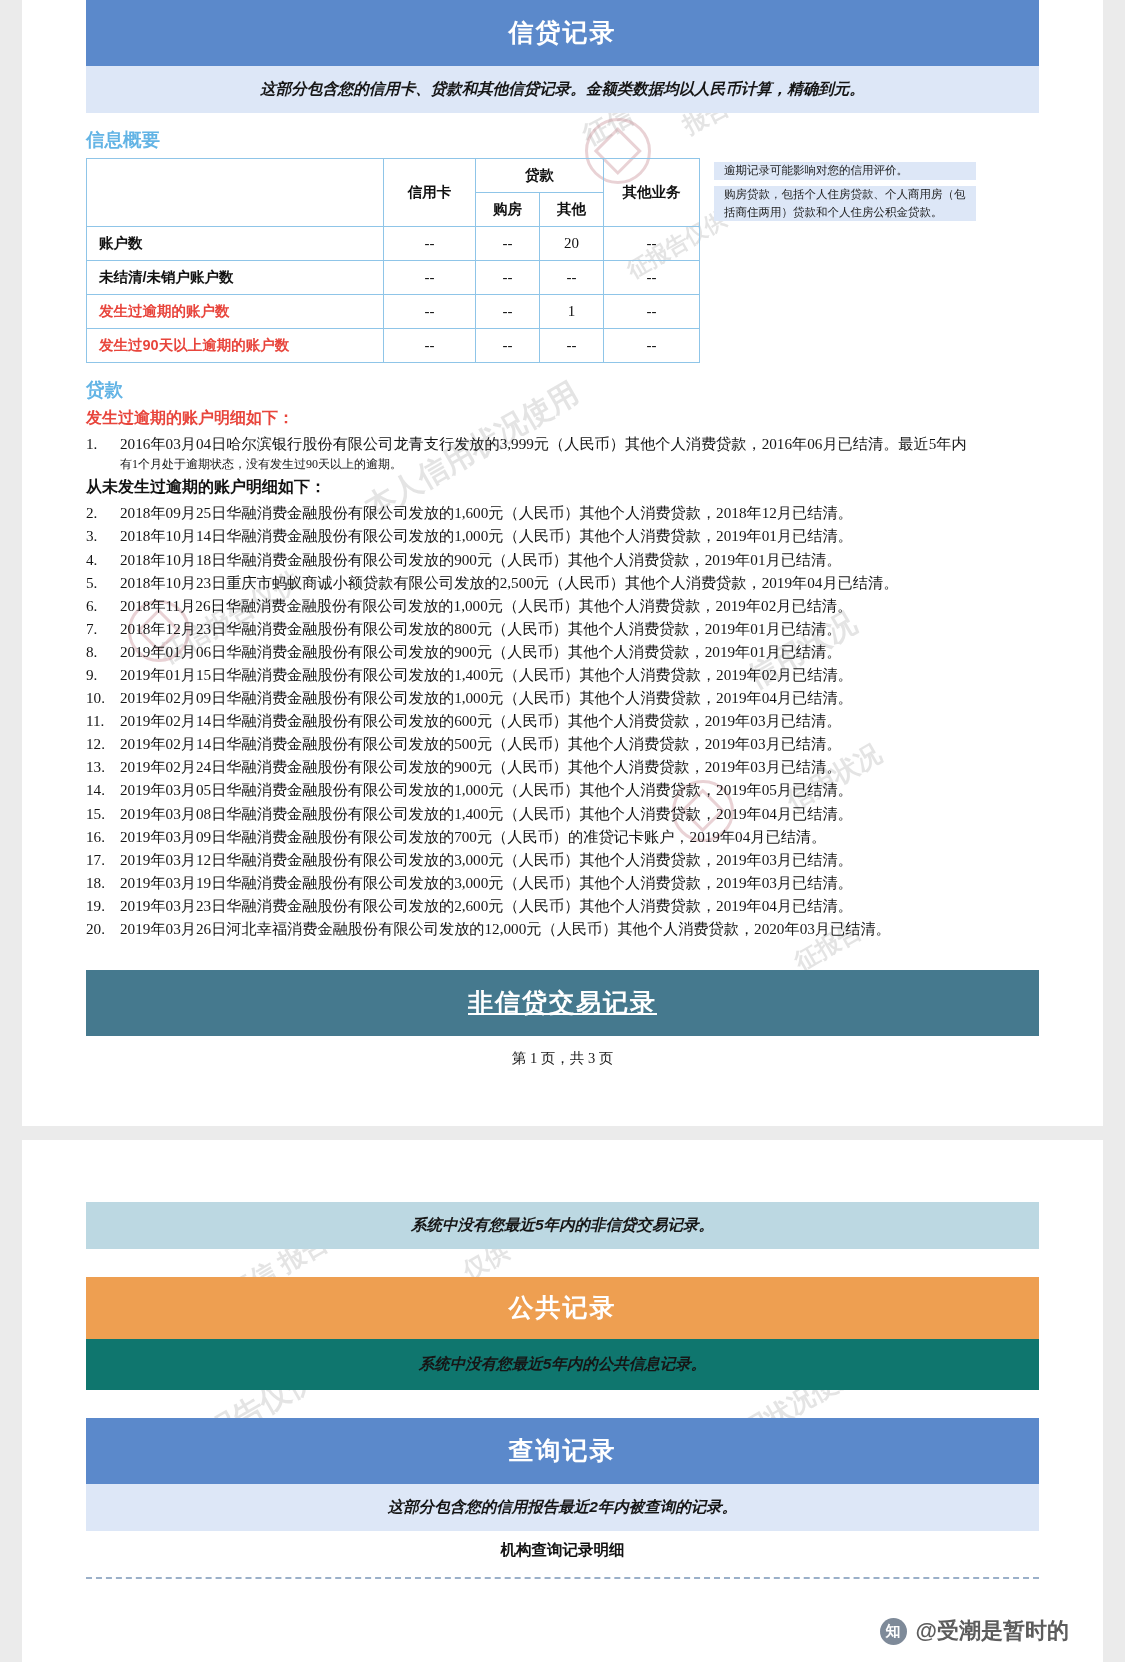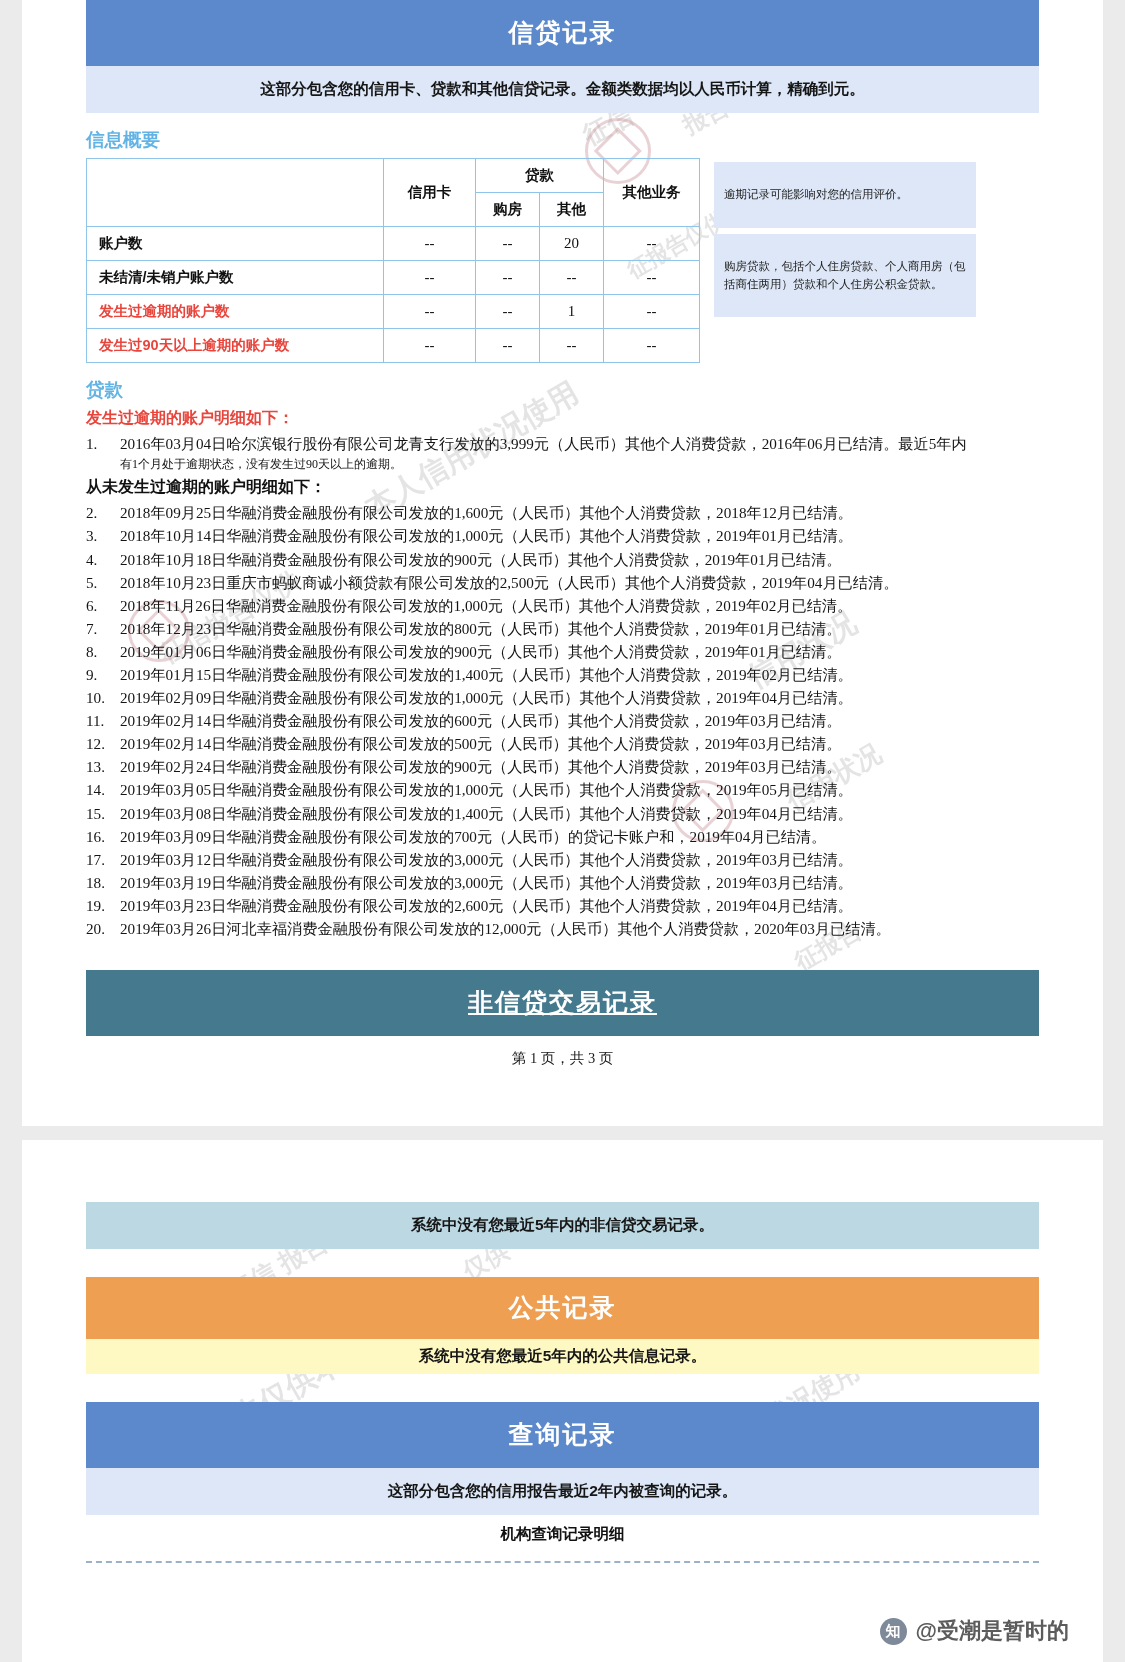--- a/index.html
+++ b/index.html
@@ -31,26 +31,27 @@
     font-weight: bold;
   }
   .banner-blue { background: #5b89cb; font-size: 25px; padding: 16px 16px 17px; letter-spacing: 2px; }
   .banner-teal { background: #45798e; font-size: 25px; padding: 16px 0 17px; letter-spacing: 2px; text-decoration: underline; }
   .banner-orange { background: #ee9f51; font-size: 25px; padding: 14px 0 15px; letter-spacing: 2px; }
 
   .subbar {
     text-align: center;
     font-family: "Liberation Sans", "DejaVu Sans", sans-serif;
     font-weight: bold;
+    font-style: italic;
     font-size: 15.5px;
     color: #161616;
   }
   .subbar-lightblue { background: #dde7f7; padding: 13px 0; }
   .subbar-teal { background: #bcd8e2; padding: 13px 0; }
-  .subbar-orange { background: #fef9c3; padding: 7px 0; }
+  .subbar-orange { background: #0f766e; padding: 15px 0; }
 
   
   .section-title {
     color: #63b4e5;
     font-family: "Liberation Sans", "DejaVu Sans", sans-serif;
     font-weight: bold;
     font-size: 18.5px;
     margin: 14px 0 6px 0;
   }
   .red-head {
@@ -94,21 +95,21 @@
   .c-house { width: 64px; }
   .c-other { width: 64px; }
   .c-biz  { width: 96px; }
 
   .note {
     background: #dde7f7;
     font-family: "Liberation Sans", "DejaVu Sans", sans-serif;
     font-size: 11.5px;
     line-height: 1.55;
     color: #1d1d1d;
-    padding: 24px 10px;
+    padding: 0 10px;
     margin-bottom: 6px;
   }
   .note.red { color: #e8453c; }
 
   
   ol.loans { list-style: none; margin: 0; padding: 0; }
   ol.loans li {
     font-size: 15.2px;
     line-height: 1.52;
     color: #141414;
@@ -328,21 +329,21 @@
       <li>
           <span class="num">14.</span>
           <span class="txt">2019年03月05日华融消费金融股份有限公司发放的1,000元（人民币）其他个人消费贷款，2019年05月已结清。</span>
         </li>
       <li>
           <span class="num">15.</span>
           <span class="txt">2019年03月08日华融消费金融股份有限公司发放的1,400元（人民币）其他个人消费贷款，2019年04月已结清。</span>
         </li>
       <li>
           <span class="num">16.</span>
-          <span class="txt">2019年03月09日华融消费金融股份有限公司发放的700元（人民币）的贷记卡账户和，2019年04月已结清。</span>
+          <span class="txt">2019年03月09日华融消费金融股份有限公司发放的700元（人民币）的准贷记卡账户，2019年04月已结清。</span>
         </li>
       <li>
           <span class="num">17.</span>
           <span class="txt">2019年03月12日华融消费金融股份有限公司发放的3,000元（人民币）其他个人消费贷款，2019年03月已结清。</span>
         </li>
       <li>
           <span class="num">18.</span>
           <span class="txt">2019年03月19日华融消费金融股份有限公司发放的3,000元（人民币）其他个人消费贷款，2019年03月已结清。</span>
         </li>
       <li>

